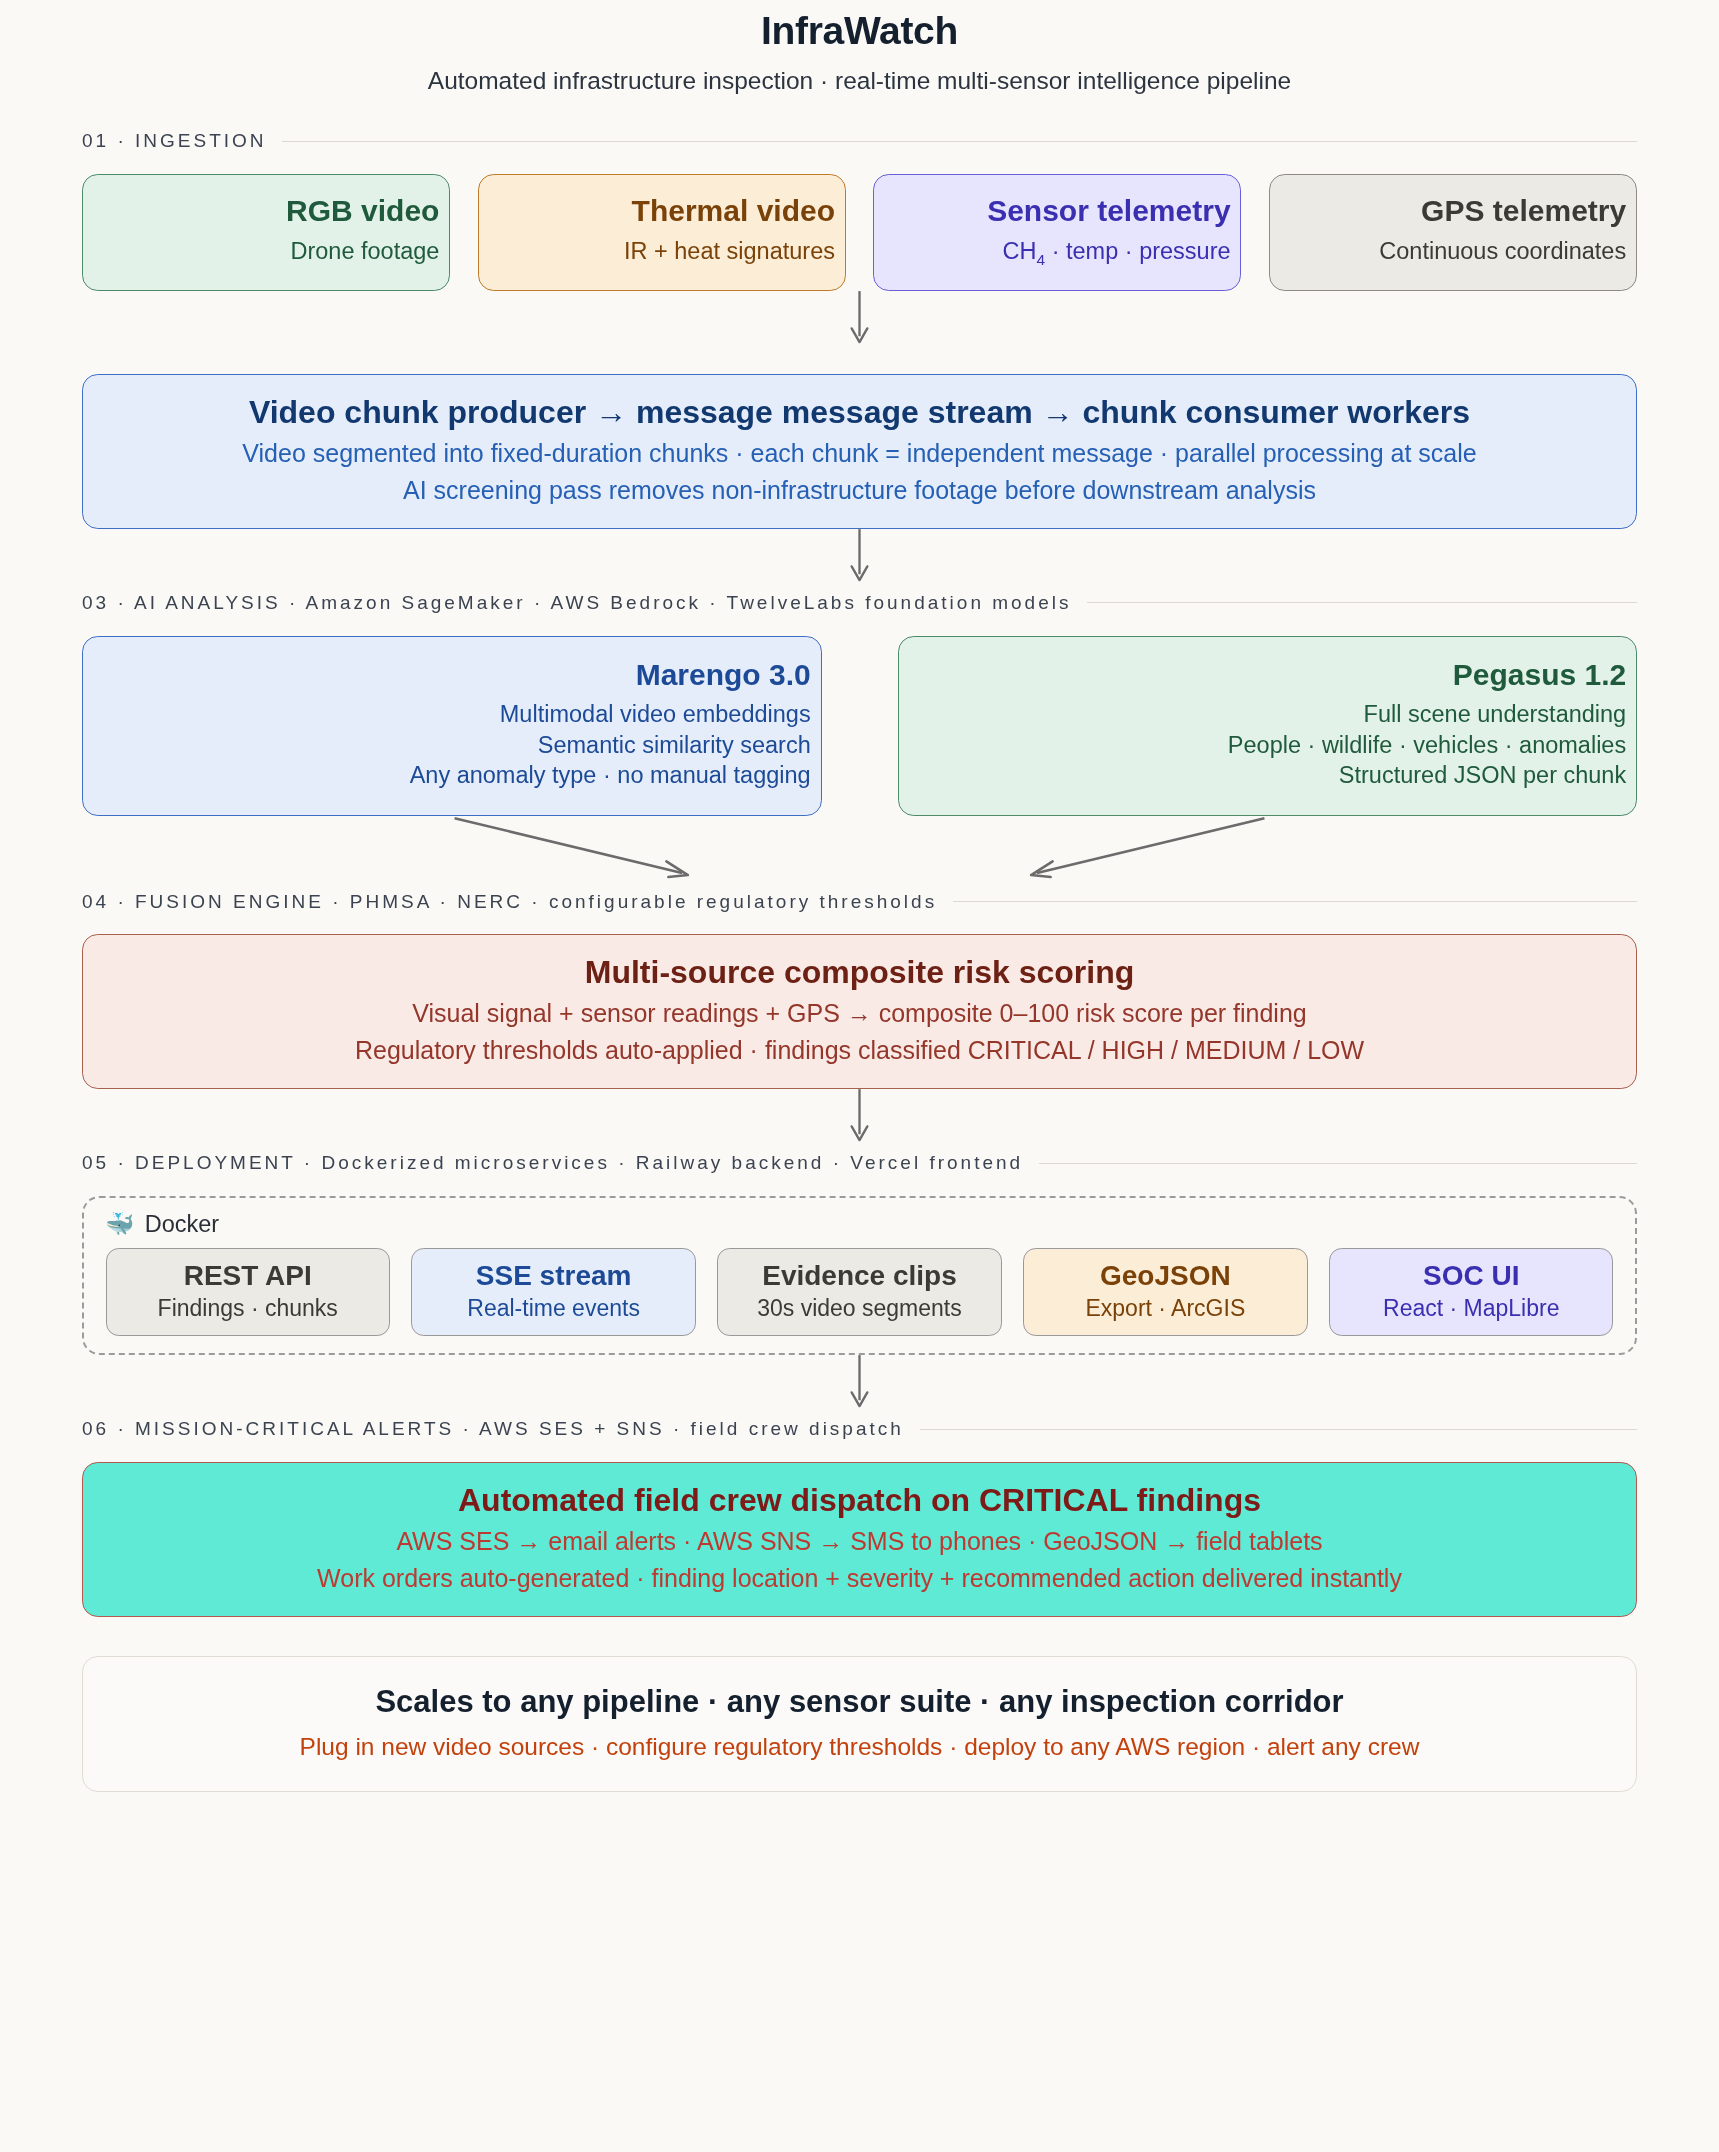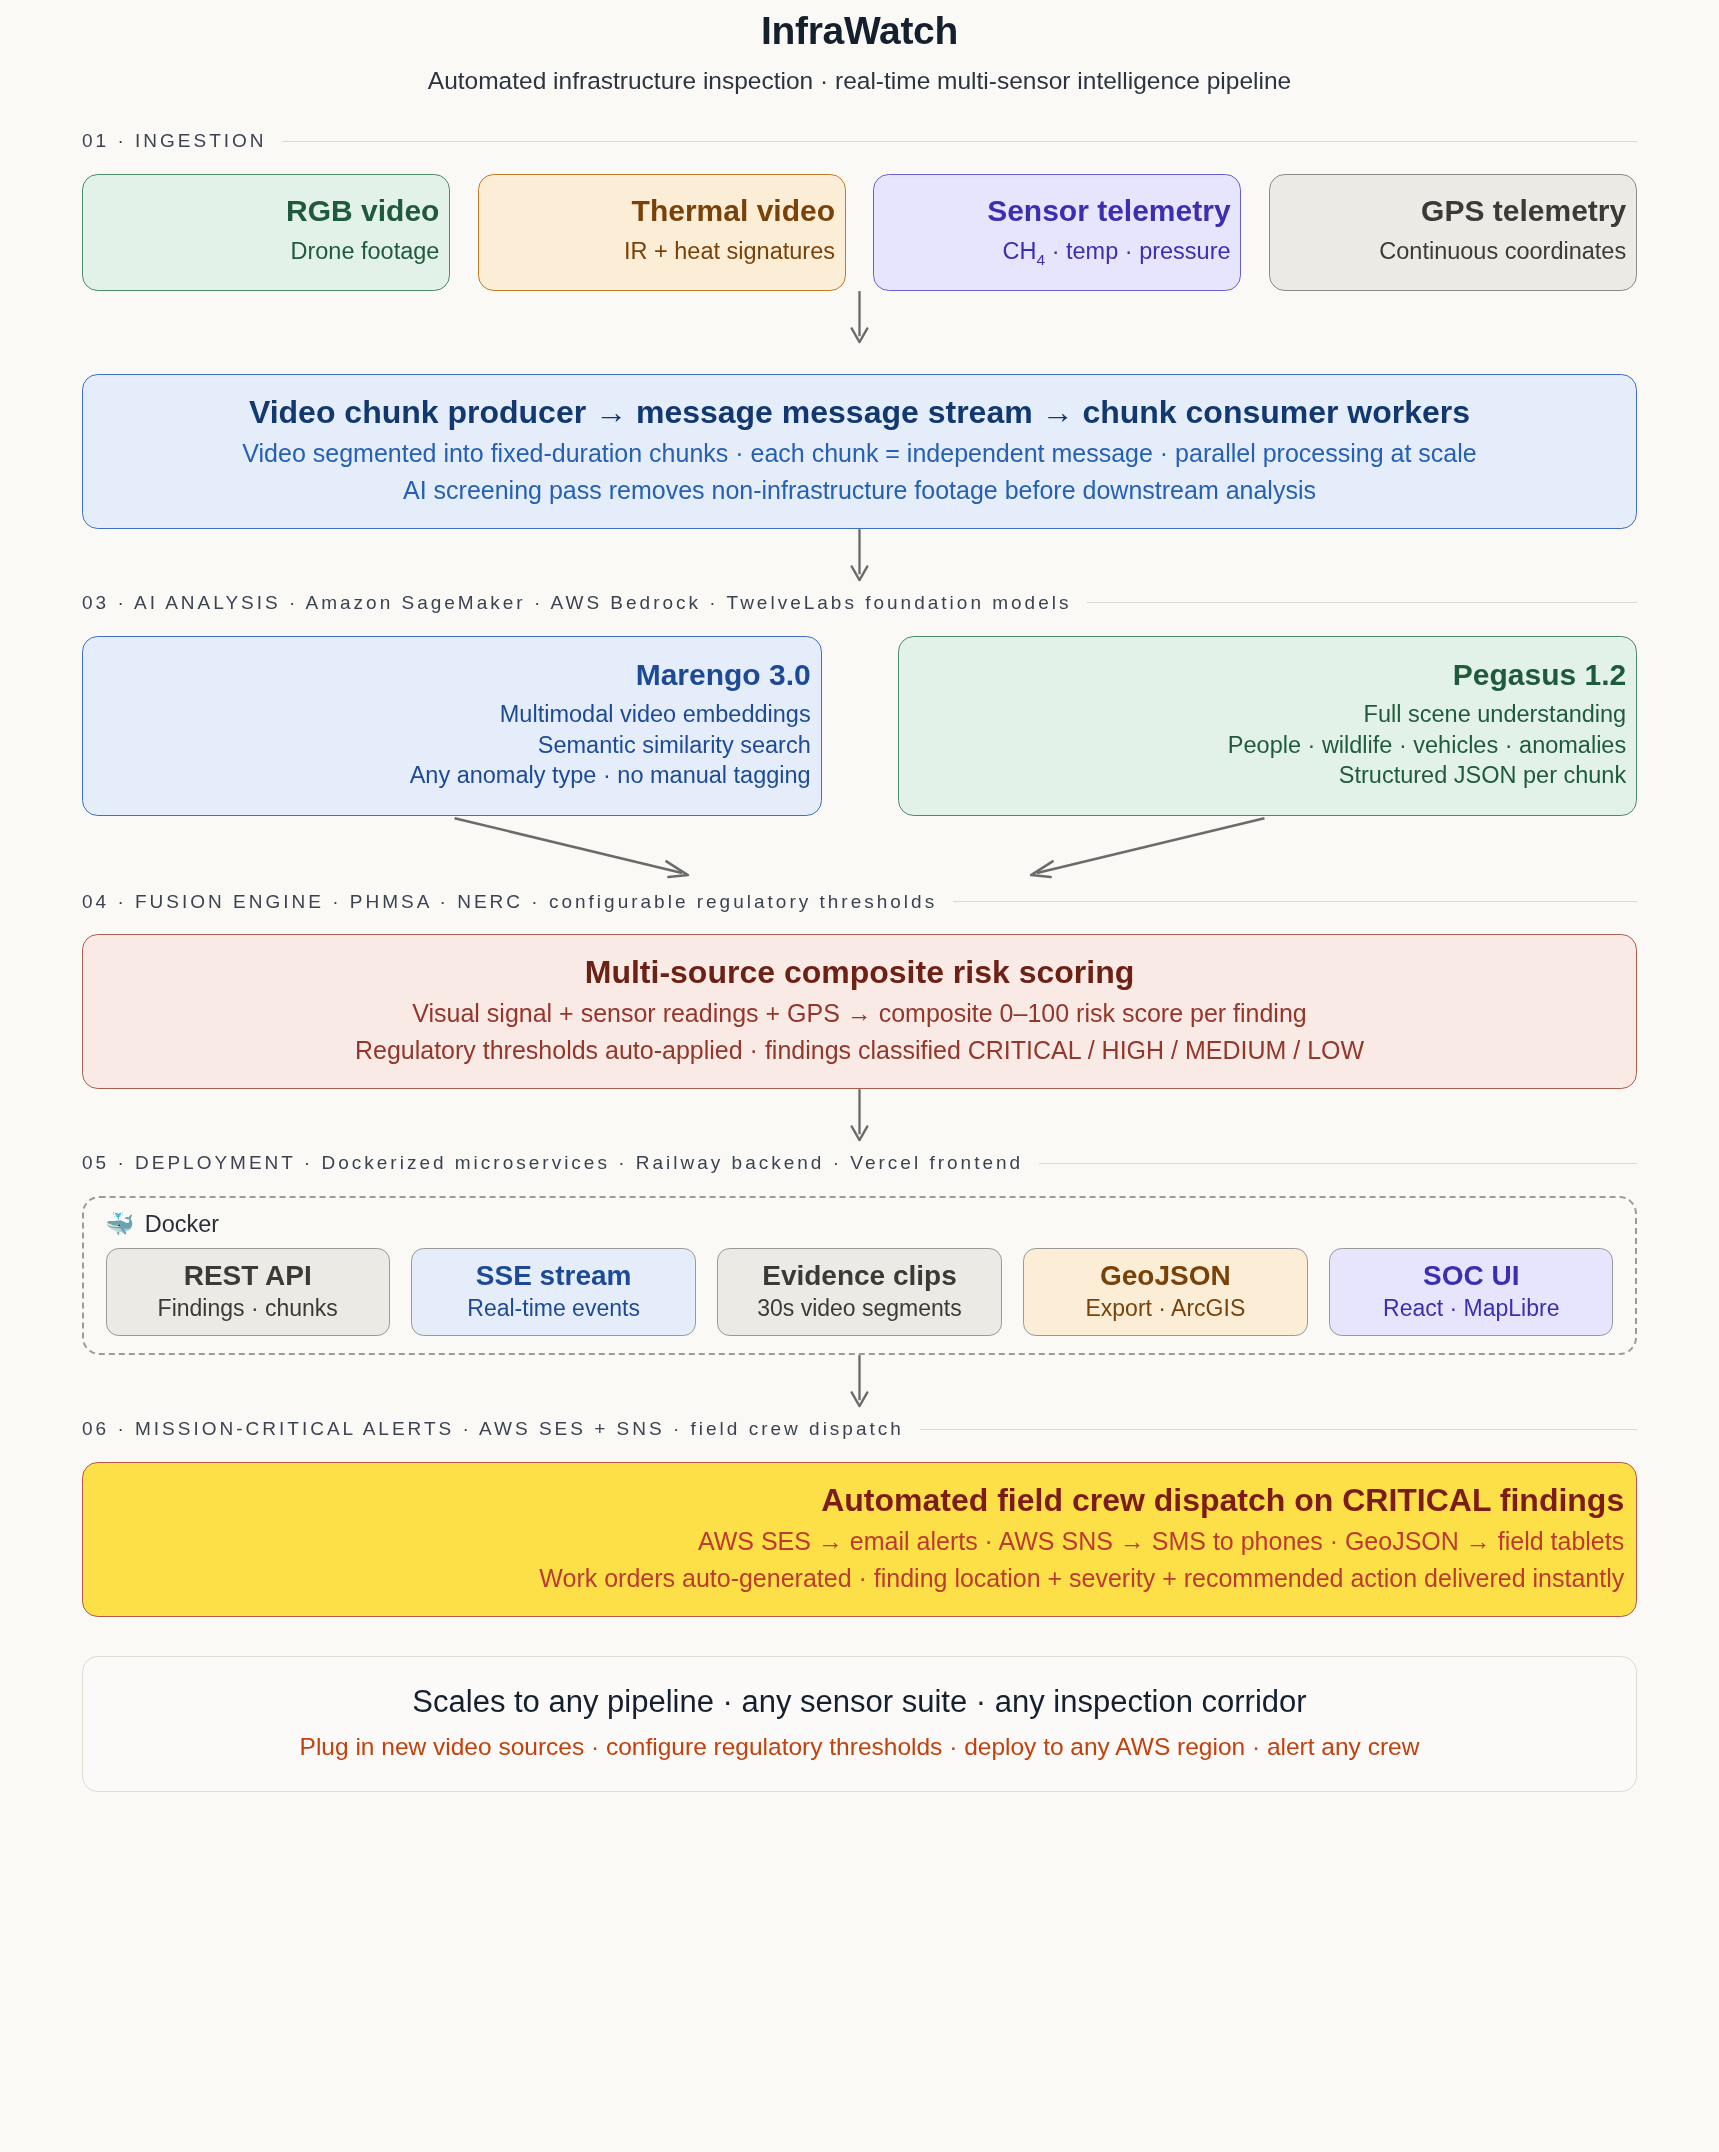--- a/index.html
+++ b/index.html
@@ -127,31 +127,31 @@
     line-height: 1.3;
     margin-top: 4.9px;
     white-space: nowrap;
   }
   .banner.wide-overflow .b-line { margin-left: -19.6px; margin-right: -19.6px; }
 
   .banner.risk { border-color: #a8604f; background: #faeae6; }
   .banner.risk .b-ttl { color: #6d2114; }
   .banner.risk .b-line { color: #94362a; }
 
-  .banner.alert { border-color: #b5584f; background: #fde047; text-align: right; }
+  .banner.alert { border-color: #b5584f; background: #5eead4; }
   .banner.alert .b-ttl { color: #7c1b18; }
   .banner.alert .b-line { color: #bd3a32; }
 
   .banner.plain {
     border-color: #e0dcd5;
     background: #fbfaf8;
     padding: 25.5px 11.8px 27.4px;
     margin-top: 39px;
   }
-  .banner.plain .b-ttl { color: #14202e; font-weight: 400; font-size: 31px; }
+  .banner.plain .b-ttl { color: #14202e; font-weight: 700; font-size: 31px; }
   .banner.plain .b-line { color: #c2410c; font-size: 24.5px; margin-top: 11px; }
 
   
   .conn {
     position: relative;
     height: 61px;
   }
   .conn svg { position: absolute; left: 0; top: 0; }
 
   .fork { position: relative; height: 73px; }

